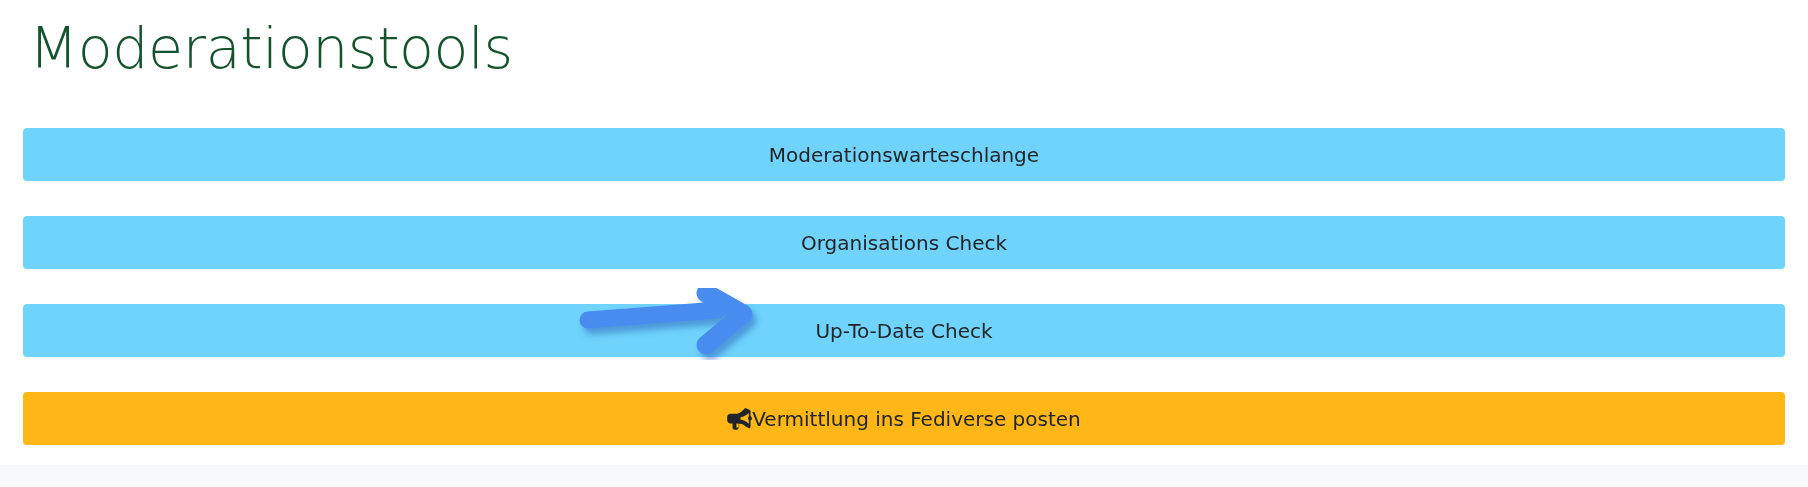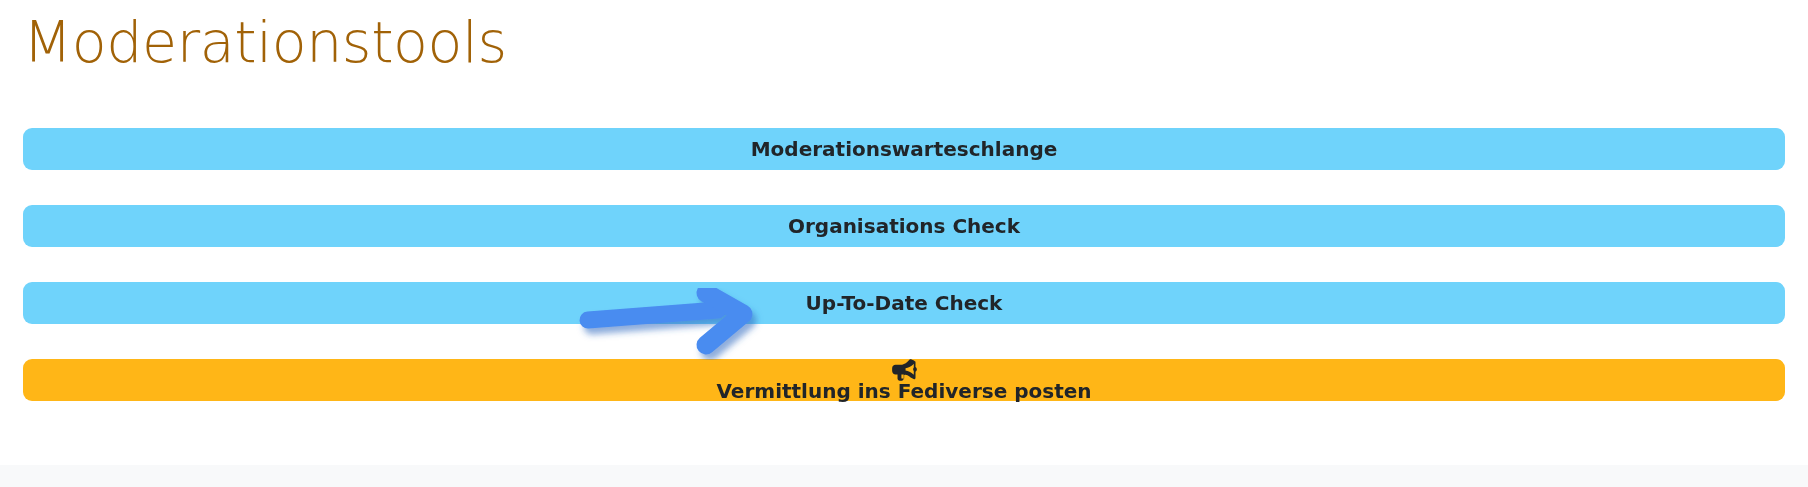--- a/index.html
+++ b/index.html
@@ -22,63 +22,63 @@
     height: 487px;
     background: #ffffff;
     box-sizing: border-box;
   }
 
   
   .page-title {
     position: absolute;
     left: 21px;
     top: 6px;
-    margin: 2px;
+    margin: 8px;
     font-family: "DejaVu Sans", sans-serif;
     font-size: 57px;
     font-weight: 300;
     letter-spacing: -0.4px;
     line-height: 1.22;
-    color: #a16207;
+    color: #14532d;
     white-space: nowrap;
   }
 
   
   .btn-stack {
     position: absolute;
     left: 23px;
     top: 128px;
     width: 1762px;
   }
 
   .tool-btn {
     display: flex;
     align-items: center;
     justify-content: center;
     width: 100%;
-    height: 42px;
+    height: 53px;
     box-sizing: border-box;
     border: none;
-    border-radius: 9px;
+    border-radius: 4px;
     margin: 0 0 35px 0;
     padding: 0 10px;
     font-family: "DejaVu Sans", sans-serif;
     font-size: 20px;
-    font-weight: 700;
+    font-weight: 400;
     line-height: 1;
     color: #212529;
     cursor: pointer;
     text-align: center;
     white-space: nowrap;
     -webkit-font-smoothing: antialiased;
   }
   .tool-btn:last-child { margin-bottom: 0; }
 
   .tool-btn.info   { background: #6fd3fb; }
-  .tool-btn.warning{ background: #ffb617; flex-direction: column; }
+  .tool-btn.warning{ background: #ffb617; }
 
   .btn-label { display: inline-block; }
 
   
   .bullhorn-icon {
     display: inline-flex;
     align-items: center;
     width: 25px;
     height: 22px;
     margin-right: 0px;

